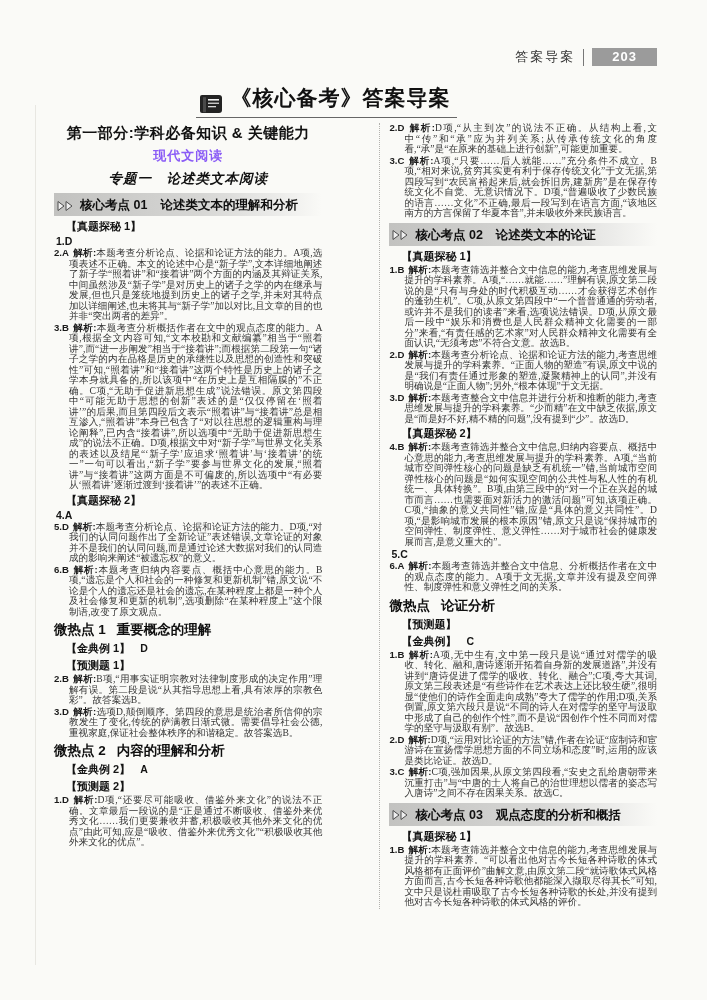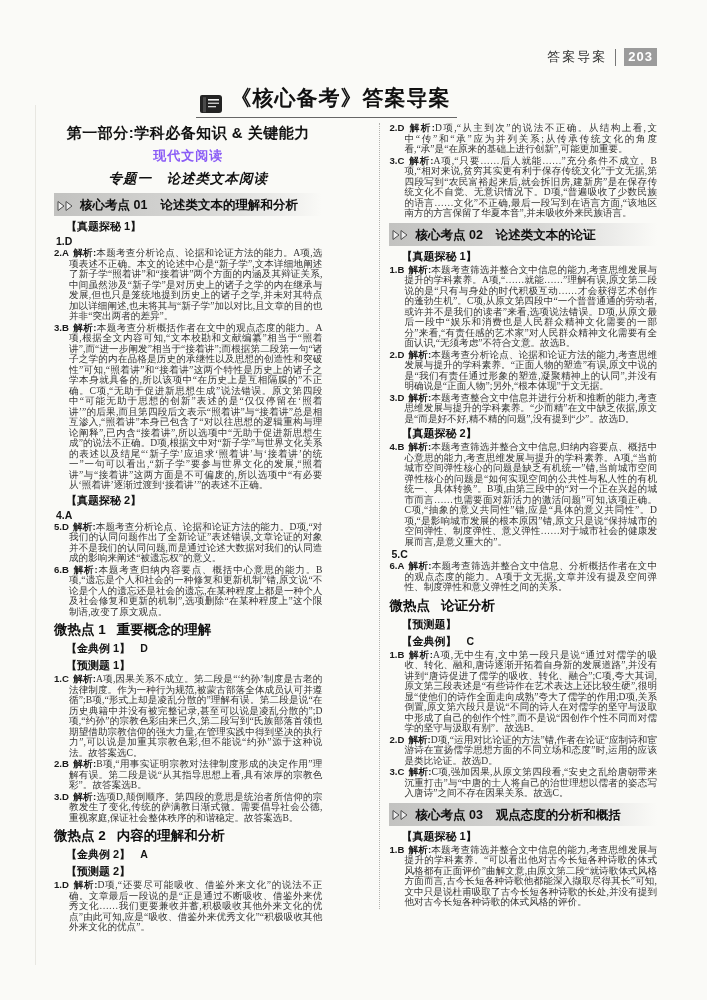--- a/index.html
+++ b/index.html
@@ -18,21 +18,21 @@
   .pg-header{
     position:absolute;top:48px;right:50px;
     display:flex;align-items:center;gap:8px;
     font-family:"Liberation Sans","DejaVu Sans",sans-serif;
     font-size:13px;color:#333;letter-spacing:2px;
   }
   .pg-divider{width:1px;height:17px;background:#777;}
   .pg-num{
     background:#9b9b9b;color:#fff;font-weight:bold;
     font-size:13px;letter-spacing:1px;
-    padding:1px 4px 2px;
+    padding:1px 20px 2px;
   }
 
   
   .doc-title-wrap{position:absolute;top:84px;left:0;width:652px;text-align:center;}
   .doc-title{
     display:inline-flex;align-items:flex-end;gap:7px;
     font-family:"Liberation Serif","DejaVu Serif",serif;
     font-weight:bold;font-size:21px;color:#111;
     border-bottom:1.5px solid #666;
     padding:0 6px 5px 2px;letter-spacing:1px;
@@ -166,21 +166,20 @@
       <p class="bracket"><span>【真题探秘 2】</span></p>
       <p class="ansline"><span>4.</span><span>A</span></p>
 
       <p class="item"><b class="n">5.</b><b class="n">D</b><b class="tg">解析:</b><span class="tx">本题考查分析论点、论据和论证方法的能力。D项,“对我们的认同问题作出了全新论证”表述错误,文章论证的对象并不是我们的认同问题,而是通过论述大数据对我们的认同造成的影响来阐述“被遗忘权”的意义。</span></p>
       <p class="item"><b class="n">6.</b><b class="n">B</b><b class="tg">解析:</b><span class="tx">本题考查归纳内容要点、概括中心意思的能力。B项,“遗忘是个人和社会的一种修复和更新机制”错,原文说“不论是个人的遗忘还是社会的遗忘,在某种程度上都是一种个人及社会修复和更新的机制”,选项删除“在某种程度上”这个限制语,改变了原文观点。</span></p>
 
       <p class="hotspot"><span>微热点 1</span><span class="ht">重要概念的理解</span></p>
       <p class="bracket"><span>【金典例 1】</span><span class="ba">D</span></p>
       <p class="bracket"><span>【预测题 1】</span></p>
 
-      <p class="item"><b class="n">1.</b><b class="n">C</b><b class="tg">解析:</b><span class="tx">A项,因果关系不成立。第二段是“‘约孙’制度是古老的法律制度。作为一种行为规范,被蒙古部落全体成员认可并遵循”;B项,“形式上却是凌乱分散的”理解有误。第二段是说“在历史典籍中并没有被完整记录,甚至可以说是凌乱分散的”;D项,“约孙”的宗教色彩由来已久,第二段写到“氏族部落首领也期望借助宗教信仰的强大力量,在管理实践中得到坚决的执行力”,可以说是加重其宗教色彩,但不能说“约孙”源于这种说法。故答案选C。</span></p>
       <p class="item"><b class="n">2.</b><b class="n">B</b><b class="tg">解析:</b><span class="tx">B项,“用事实证明宗教对法律制度形成的决定作用”理解有误。第二段是说“从其指导思想上看,具有浓厚的宗教色彩”。故答案选B。</span></p>
       <p class="item"><b class="n">3.</b><b class="n">D</b><b class="tg">解析:</b><span class="tx">选项D,颠倒顺序。第四段的意思是统治者所信仰的宗教发生了变化,传统的萨满教日渐式微。需要倡导社会公德,重视家庭,保证社会整体秩序的和谐稳定。故答案选B。</span></p>
 
       <p class="hotspot"><span>微热点 2</span><span class="ht">内容的理解和分析</span></p>
       <p class="bracket"><span>【金典例 2】</span><span class="ba">A</span></p>
       <p class="bracket"><span>【预测题 2】</span></p>
 
       <p class="item"><b class="n">1.</b><b class="n">D</b><b class="tg">解析:</b><span class="tx">D项,“还要尽可能吸收、借鉴外来文化”的说法不正确。文章最后一段说的是“正是通过不断吸收、借鉴外来优秀文化……我们更要兼收并蓄,积极吸收其他外来文化的优点”由此可知,应是“吸收、借鉴外来优秀文化”“积极吸收其他外来文化的优点”。</span></p>
     </div>
 

